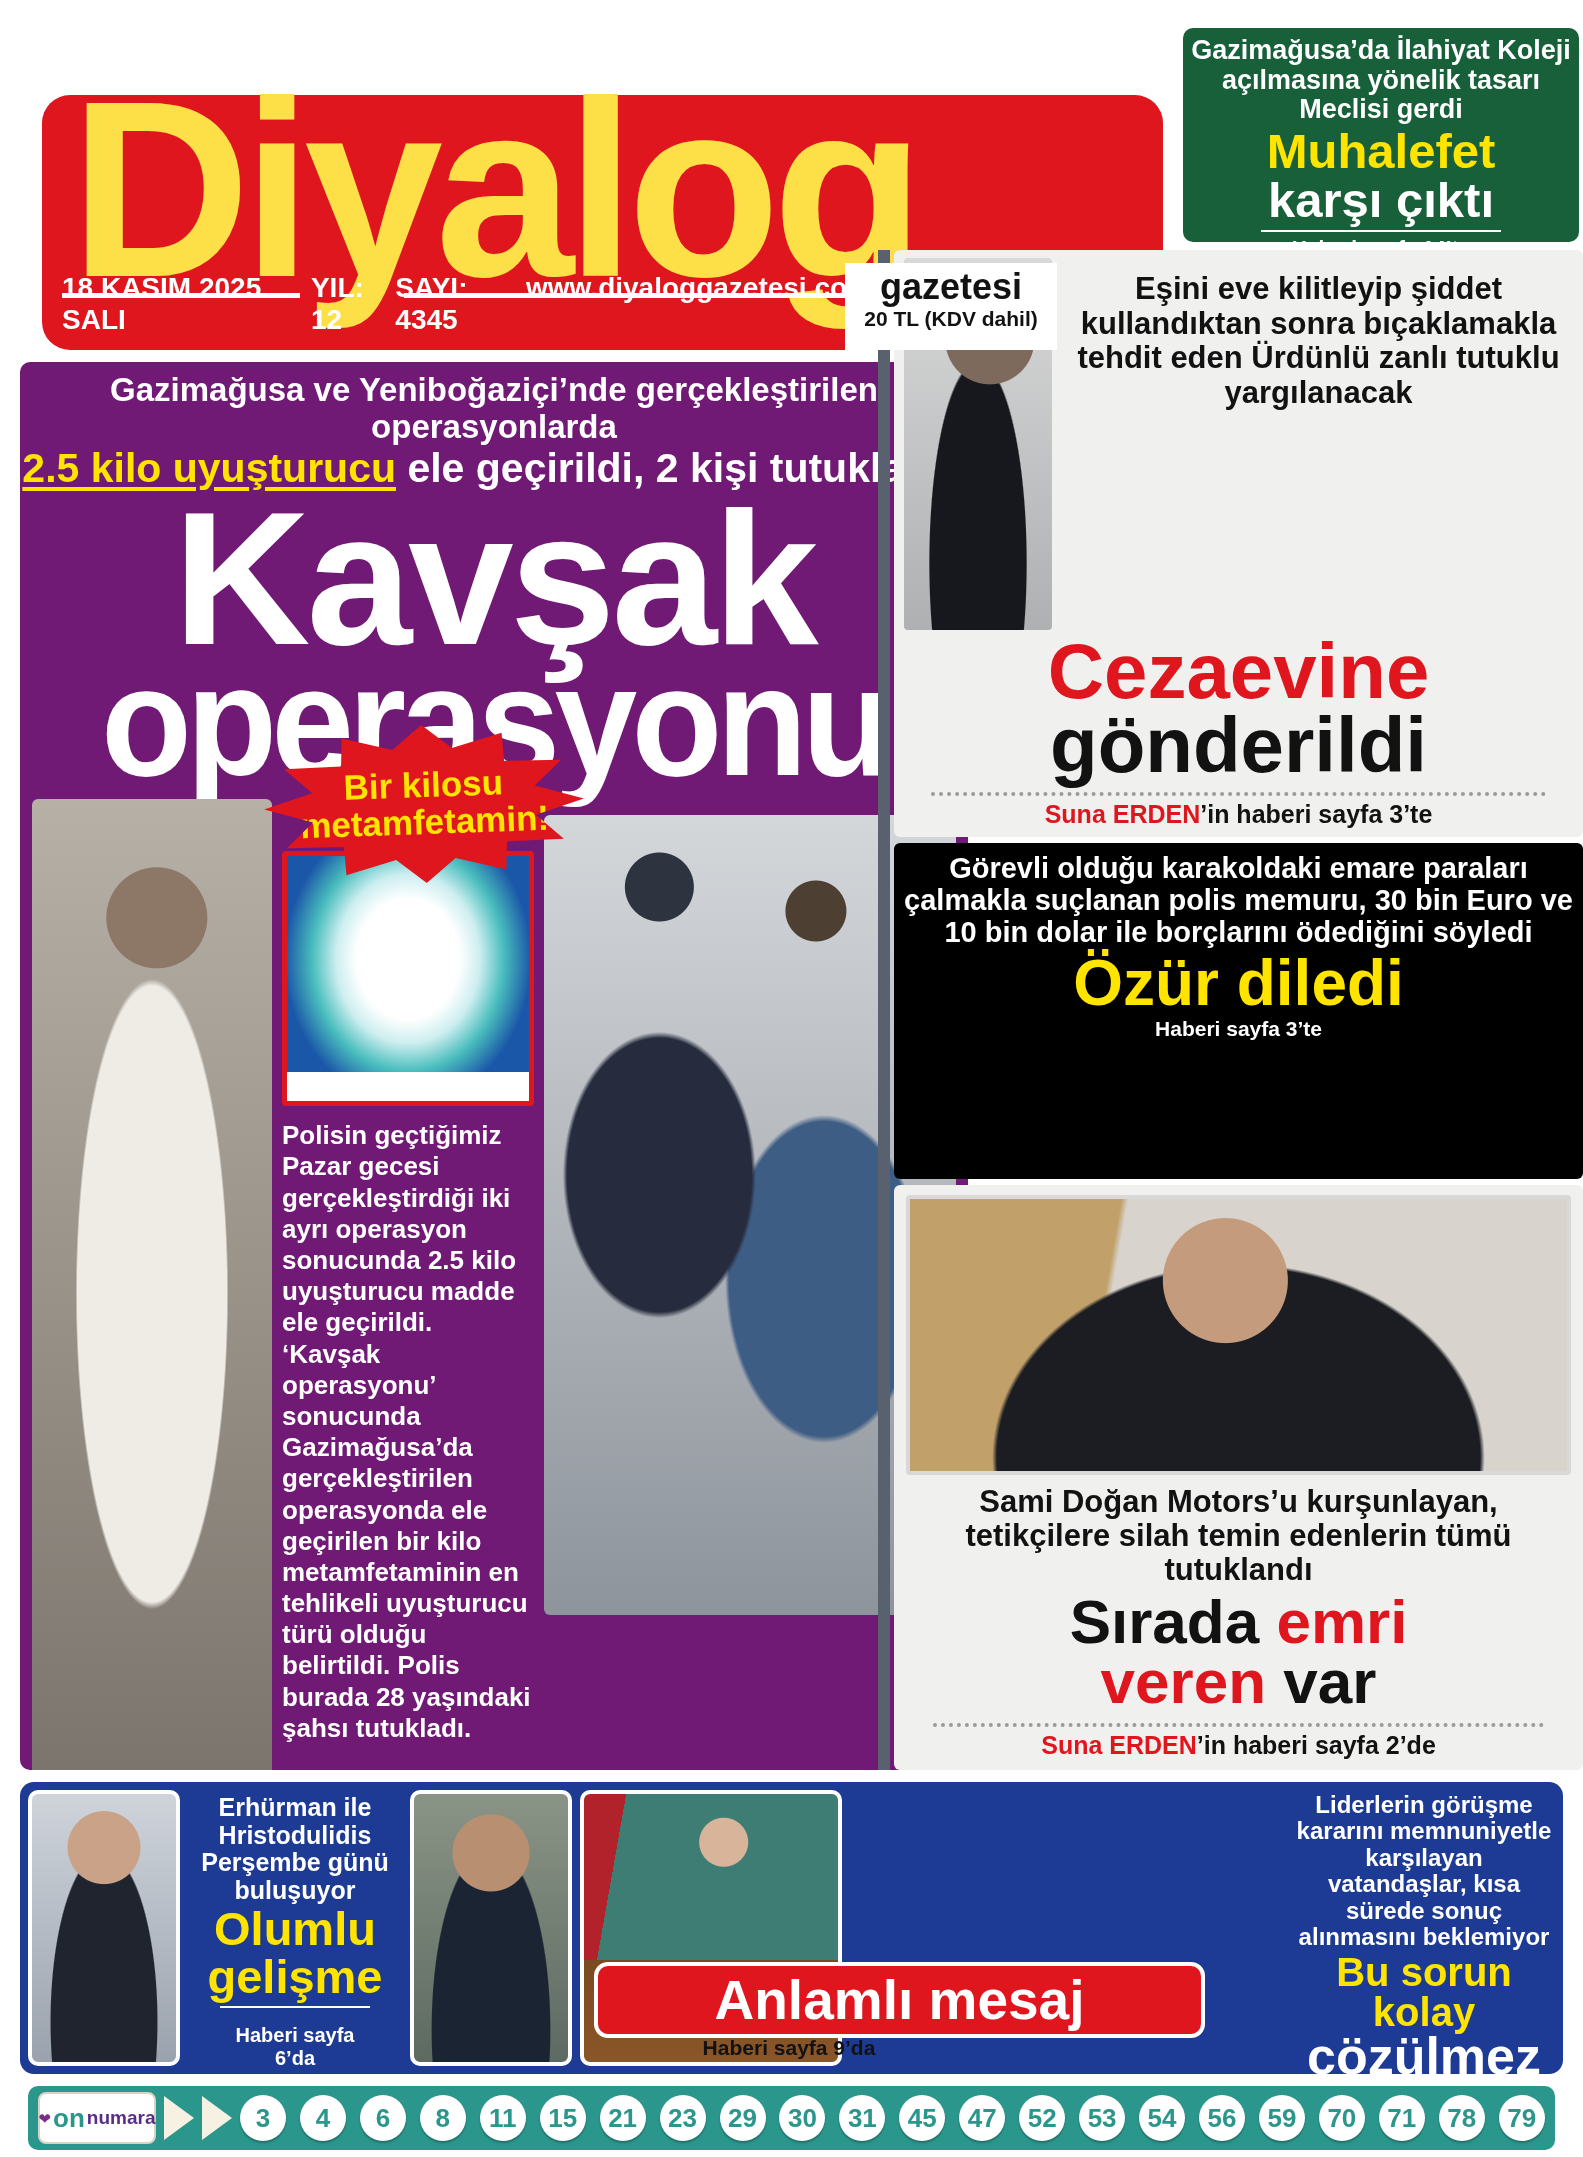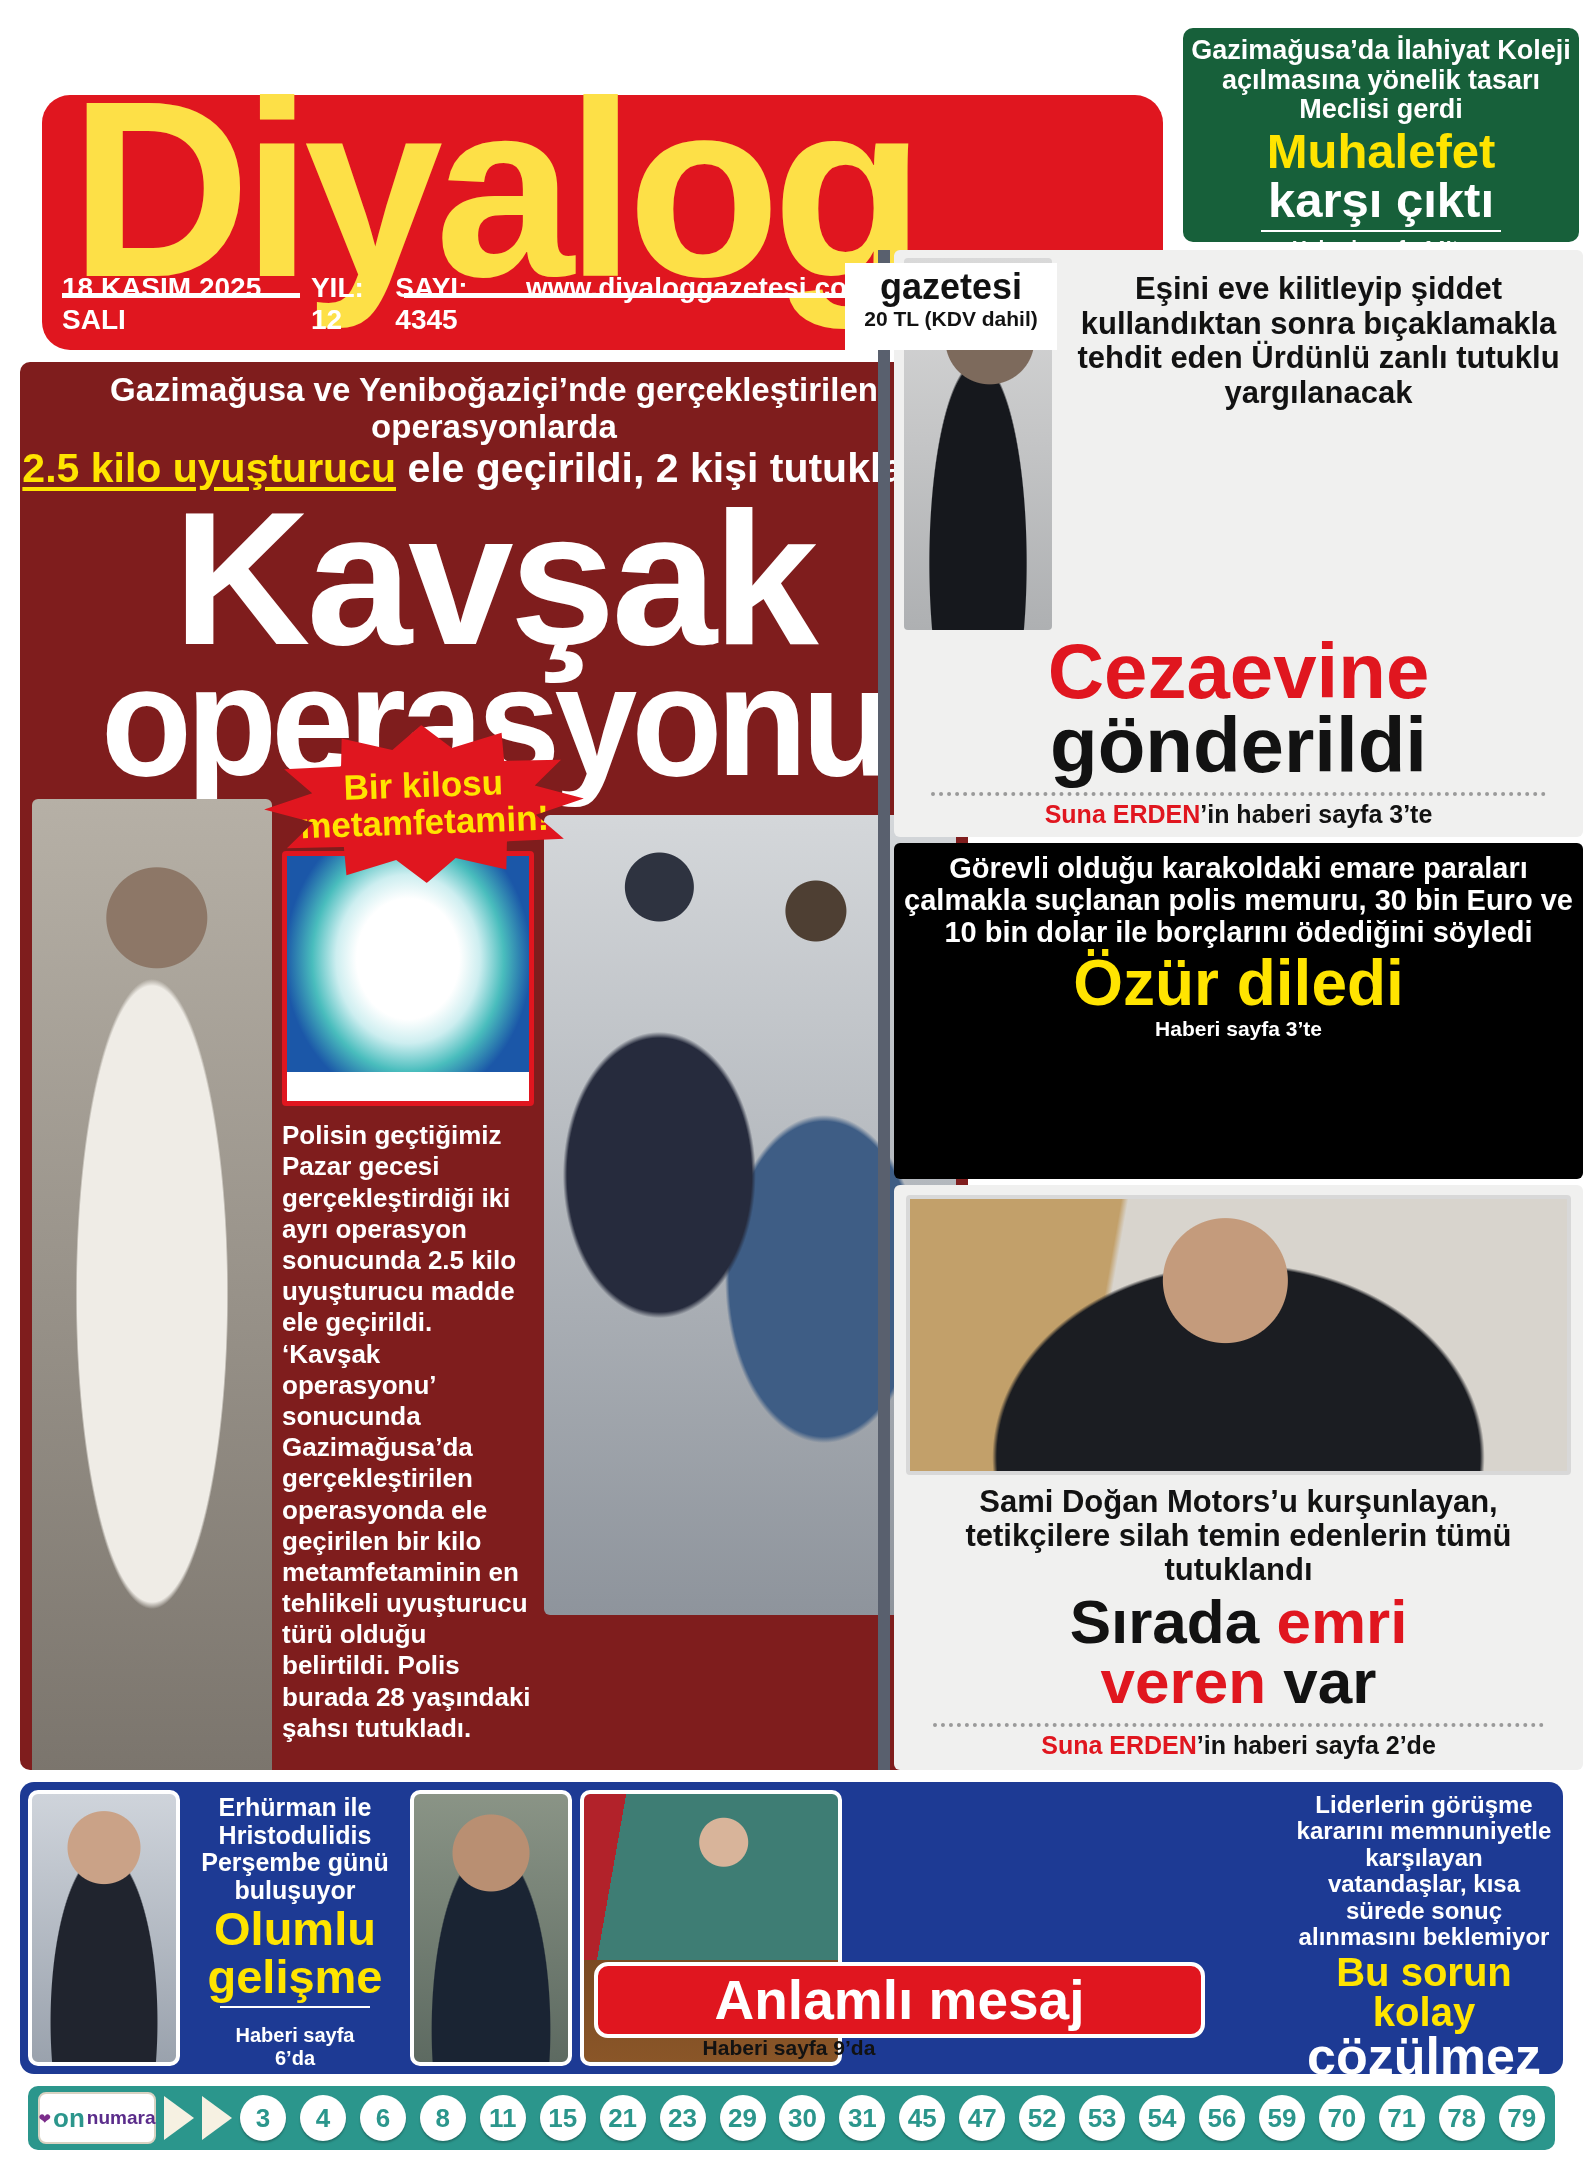--- a/index.html
+++ b/index.html
@@ -24,21 +24,21 @@
   .green-box { position:absolute; left:1183px; top:28px; width:396px; height:214px;
     background:#17603a; border-radius:10px; color:#fff; text-align:center; padding-top:8px; }
   .green-box .gk { font-weight:bold; font-size:27px; line-height:1.1; }
   .green-box .gh1 { color:#ffe400; font-weight:bold; font-size:49px; line-height:1.0; margin-top:2px;}
   .green-box .gh2 { color:#fff; font-weight:bold; font-size:49px; line-height:1.0; }
   .green-box .gref { font-weight:bold; font-size:21px; border-top:2px solid #fff;
     width:240px; margin:5px auto 0; padding-top:4px; }
 
   
   .main-box { position:absolute; left:20px; top:362px; width:948px; height:1408px;
-    background:#7f1d1d; border-radius:10px; overflow:hidden; color:#fff; }
+    background:#701a75; border-radius:10px; overflow:hidden; color:#fff; }
   .mk1 { text-align:center; font-weight:bold; font-size:33px; margin-top:10px; line-height:1.12; }
   .mk2 { text-align:center; font-weight:bold; font-size:41px; line-height:1.1; }
   .mk2 .yellow-u { color:#ffe400; text-decoration:underline; text-decoration-thickness:4px; text-underline-offset:5px; }
   .mh1 { text-align:center; font-weight:bold; font-size:190px; line-height:0.92; letter-spacing:-4px; white-space:nowrap; }
   .mh2 { text-align:center; font-weight:bold; font-size:155px; line-height:0.9; letter-spacing:-6px;
     margin-top:-14px; white-space:nowrap; transform:scaleX(0.96); }
   .mrow { display:flex; gap:10px; padding:0 12px; margin-top:8px; position:relative; }
   .ph { border-radius:6px; background-size:cover; }
   .photo-left { flex:0 0 240px; height:990px;
     background:

